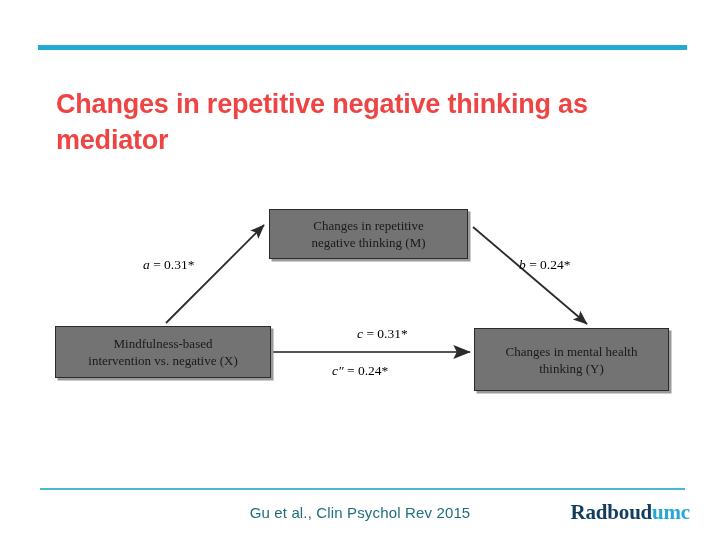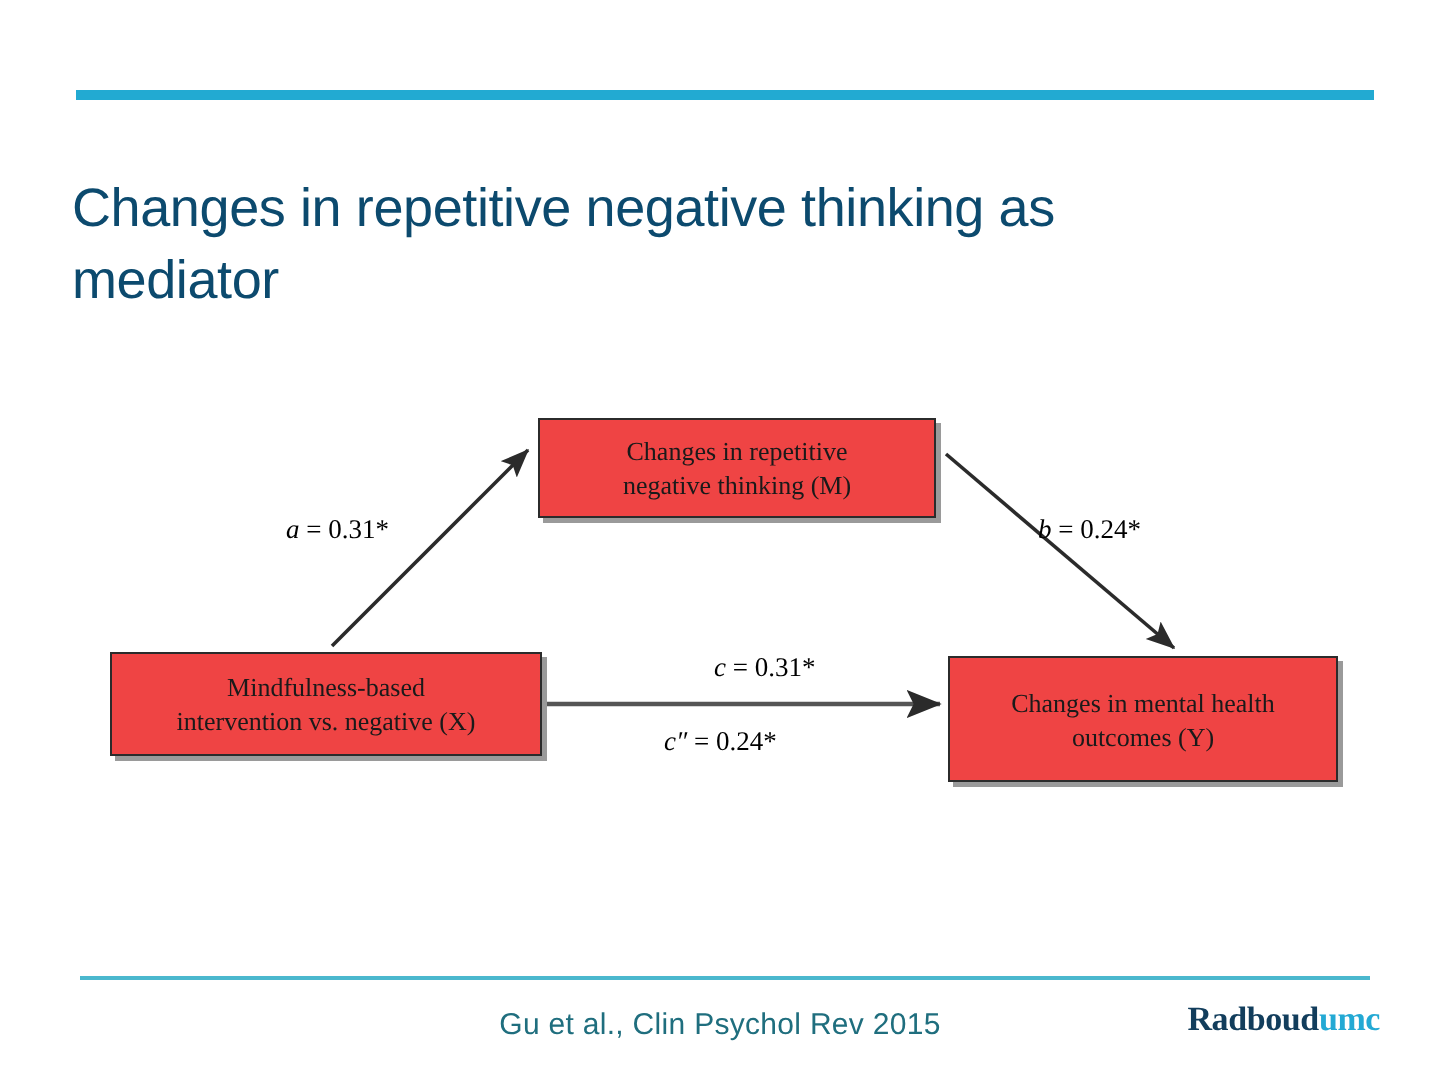--- a/index.html
+++ b/index.html
@@ -27,46 +27,46 @@
     left: 38px;
     top: 45px;
     width: 649px;
     height: 5px;
     background: #22AAD2;
   }
 
   
   .title {
     position: absolute;
-    left: 36px;
+    left: 56px;
     top: 86px;
     width: 600px;
-    color: #0c4a6e;
+    color: #ef4444;
     font-size: 27px;
     line-height: 36px;
-    font-weight: 400;
+    font-weight: 700;
     letter-spacing: -0.2px;
   }
 
   
   .diagram {
     position: absolute;
     left: 0;
     top: 185px;
     width: 720px;
     height: 215px;
   }
   .diagram svg {
     display: block;
   }
   .dbox {
     position: absolute;
     box-sizing: border-box;
     border: 1.4px solid #2b2b2b;
-    background: #ef4444;
+    background: #737373;
     box-shadow: 2.5px 2.5px 0 0 #9a9a9a;
     display: flex;
     align-items: center;
     justify-content: center;
     text-align: center;
     font-family: "Liberation Serif", serif;
     font-size: 13px;
     line-height: 17px;
     color: #1a1a1a;
   }
@@ -105,21 +105,21 @@
     width: 720px;
     text-align: center;
     font-size: 15px;
     color: #1F6E7E;
     letter-spacing: 0.15px;
   }
   .logo {
     position: absolute;
     right: 30px;
     top: 500px;
-    font-size: 17px;
+    font-size: 21px;
     font-weight: 700;
     letter-spacing: -0.2px;
     font-family: "Liberation Serif", serif;
   }
   .logo .rad { color: #123D5C; }
   .logo .umc { color: #23A9D4; }
 </style>
 </head>
 <body>
 
@@ -155,21 +155,21 @@
     <div class="dbox" id="box-x">
       <div>
         <span>Mindfulness-based</span>
         <span>intervention vs. negative (X)</span>
       </div>
     </div>
 
     <div class="dbox" id="box-y">
       <div>
         <span>Changes in mental health</span>
-        <span>outcomes (Y)</span>
+        <span>thinking (Y)</span>
       </div>
     </div>
 
     <div class="plabel" id="lbl-a">
       <i>a</i>
       <span>= 0.31*</span>
     </div>
 
     <div class="plabel" id="lbl-b">
       <i>b</i>

